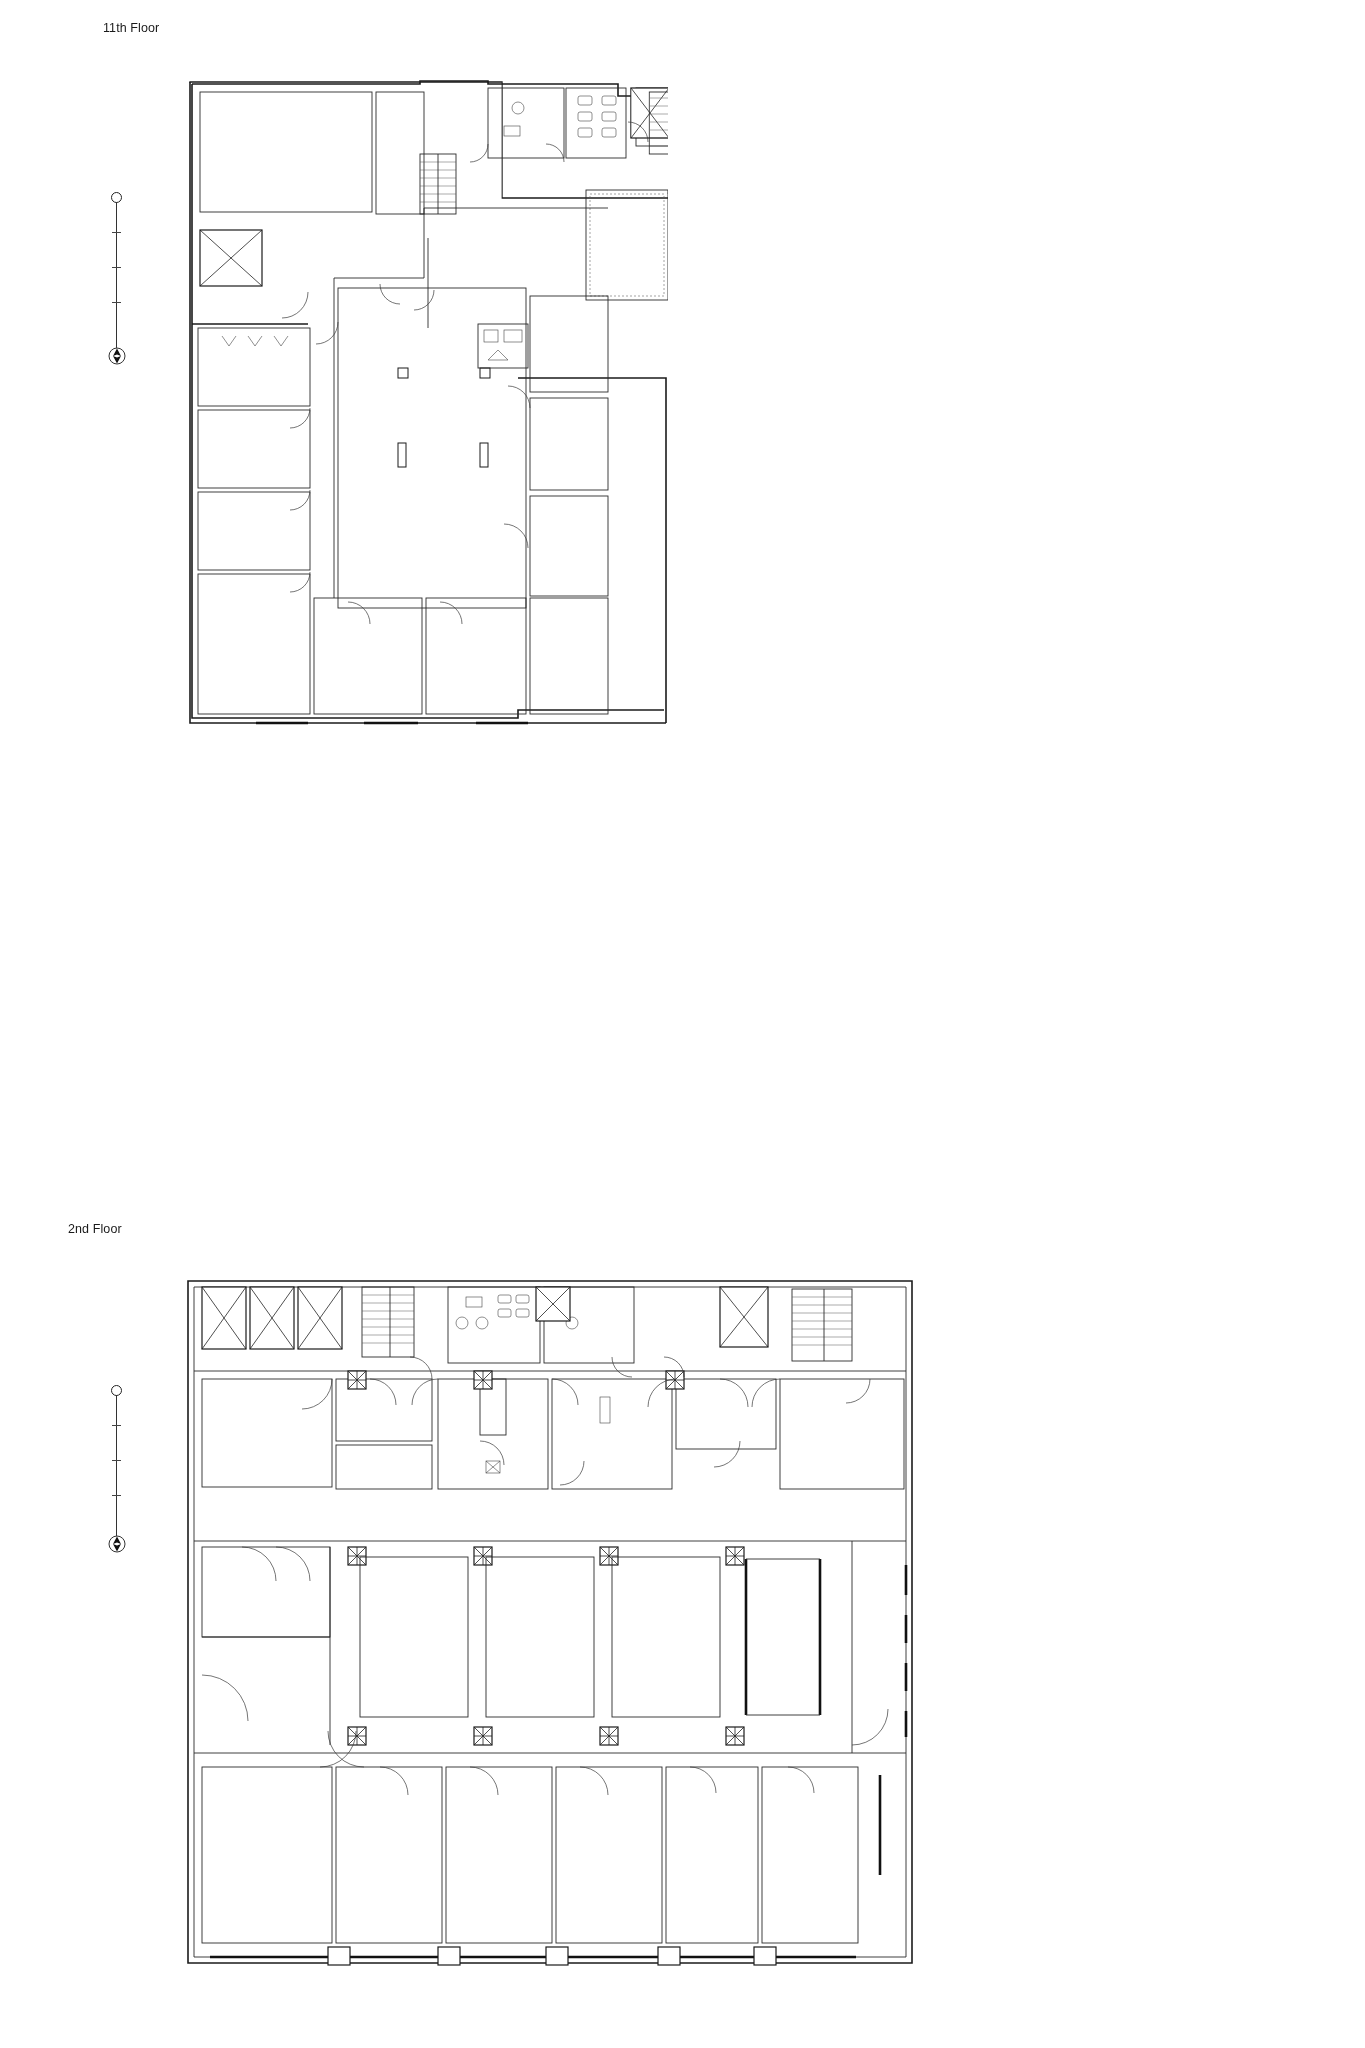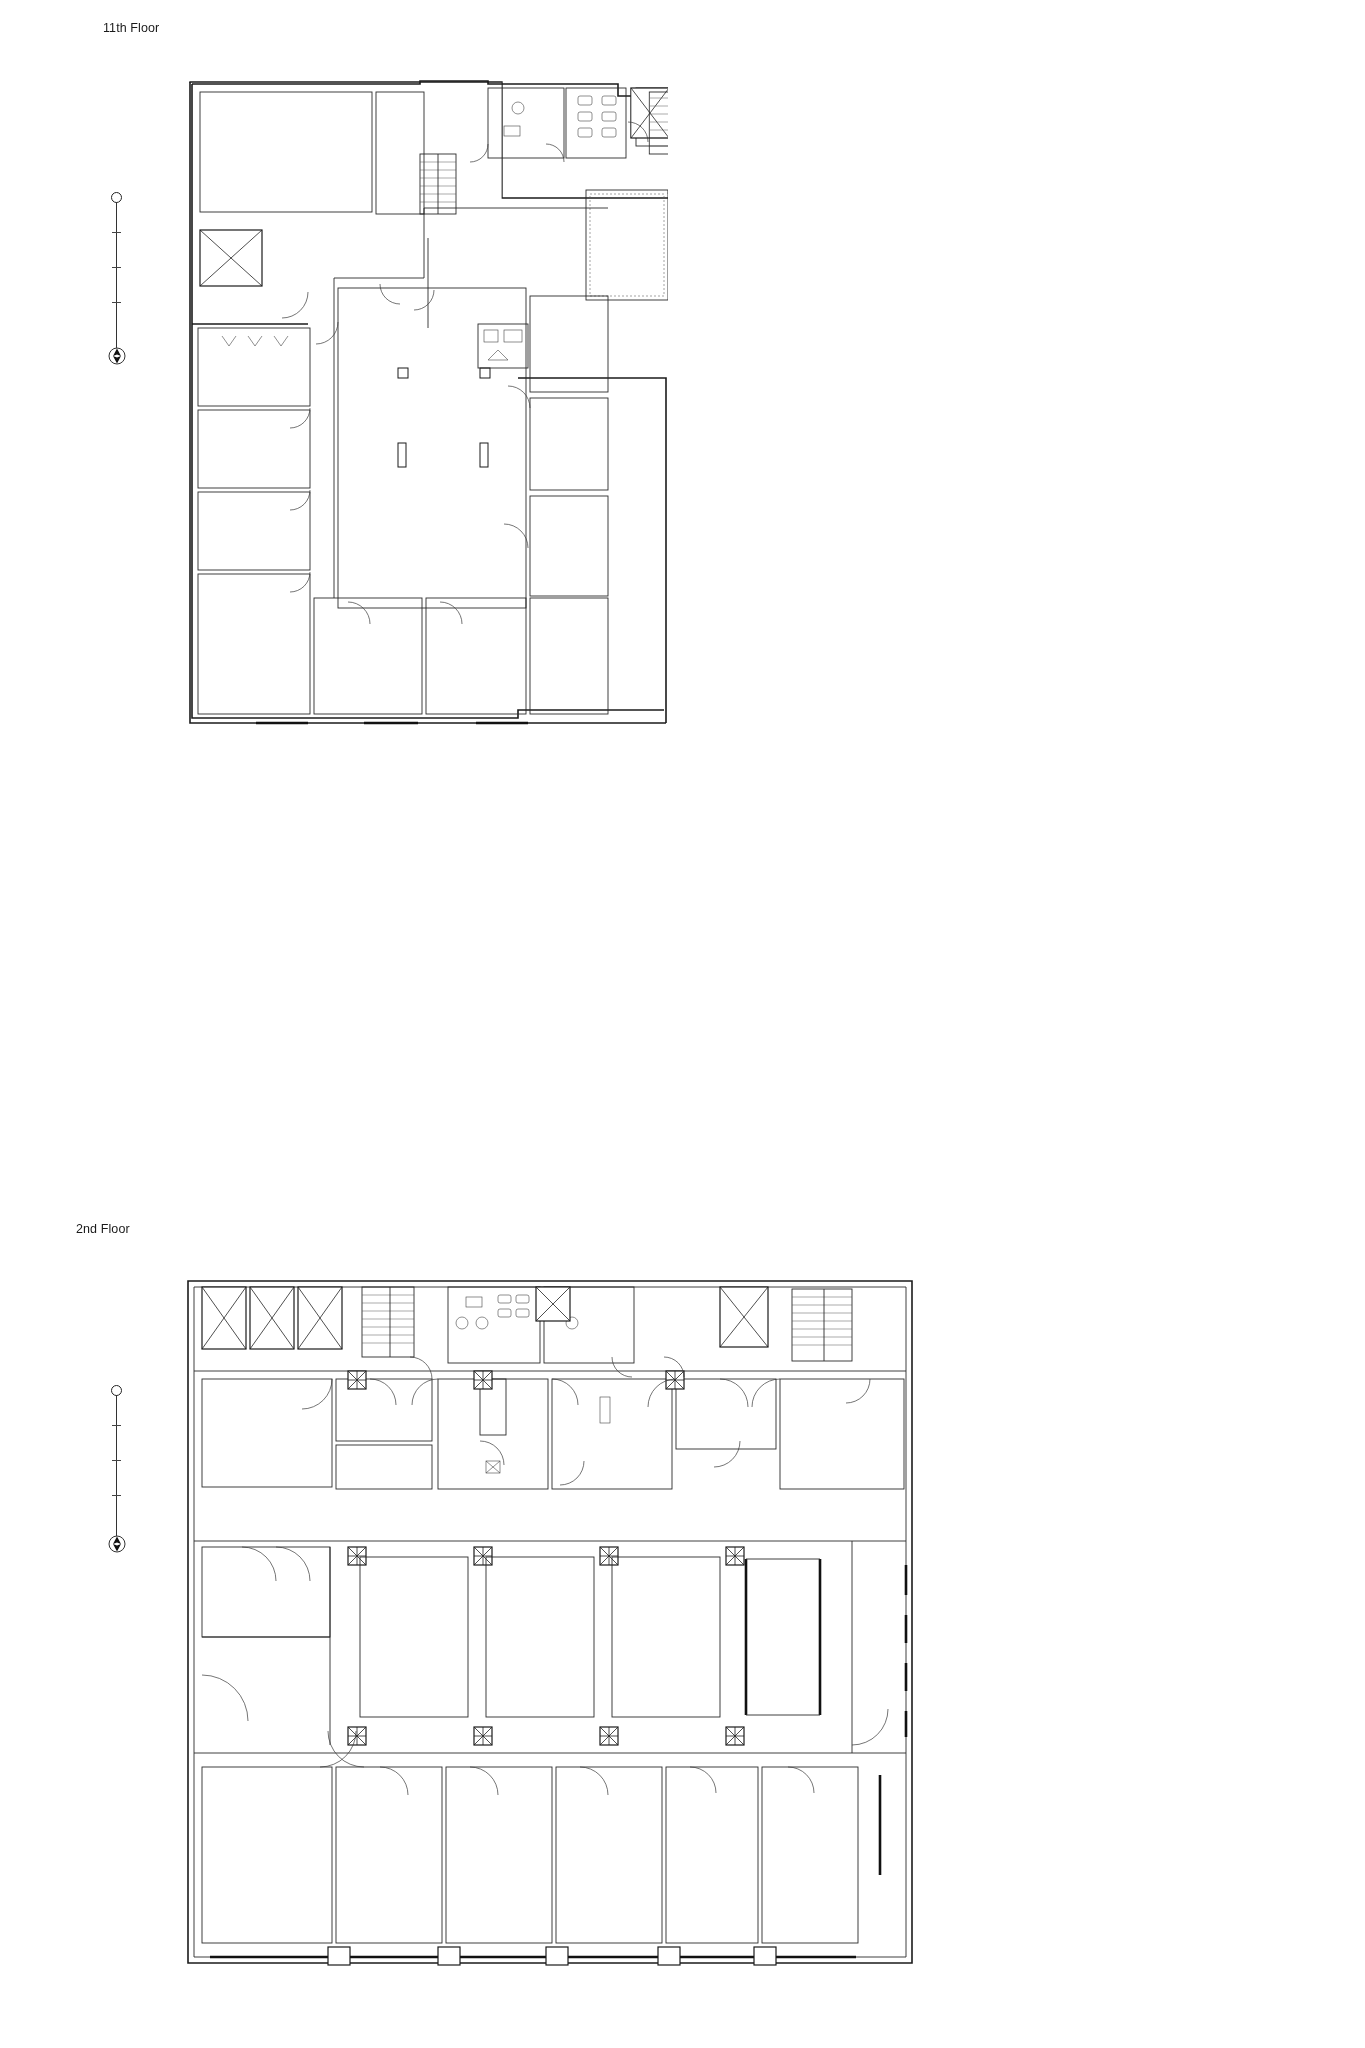--- a/index.html
+++ b/index.html
@@ -21,21 +21,21 @@
   }
   .plan-title {
     position: absolute;
     font-size: 12.5px;
     font-weight: 400;
     letter-spacing: 0.1px;
     color: #1a1a1a;
     white-space: nowrap;
   }
   #title-11 { left: 103px; top: 21px; }
-  #title-2  { left: 76px;  top: 1222px; }
+  #title-2  { left: 68px;  top: 1222px; }
 
   
   .north {
     position: absolute;
     width: 22px;
   }
   #north-11 { left: 107px; top: 192px; height: 185px; }
   #north-2  { left: 107px; top: 1385px; height: 180px; }
   .north .circle {
     position: absolute;

